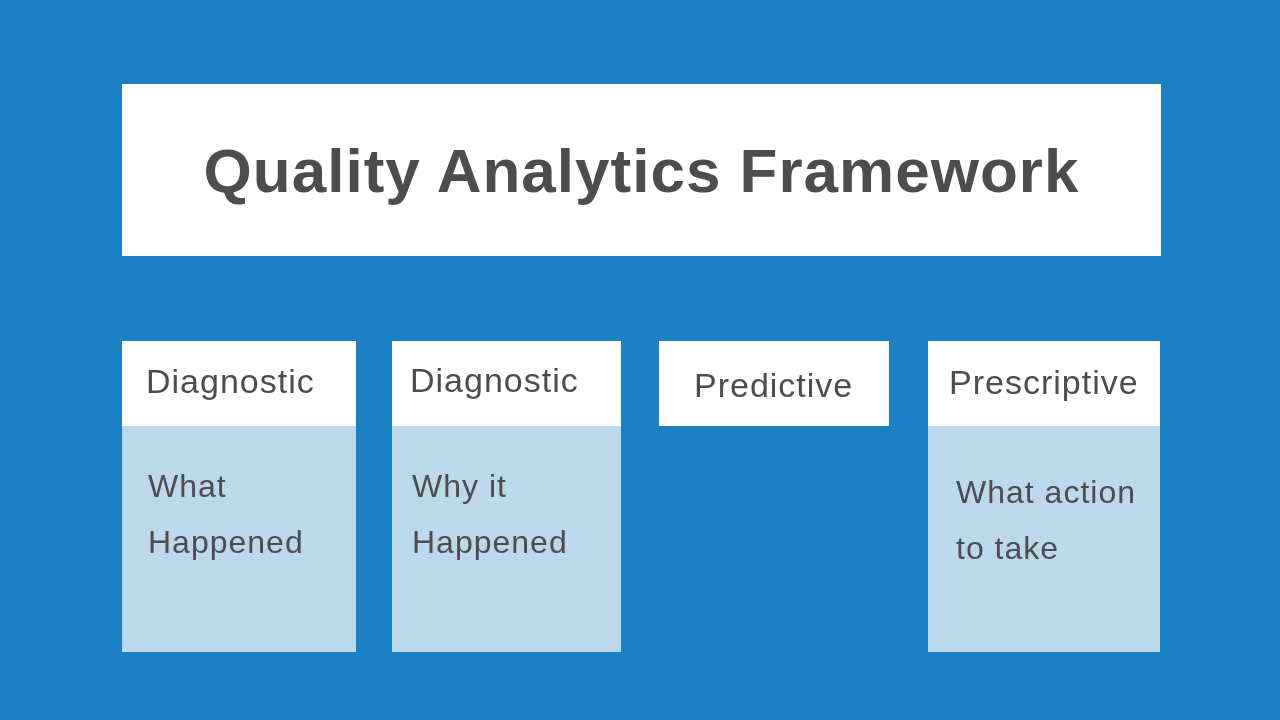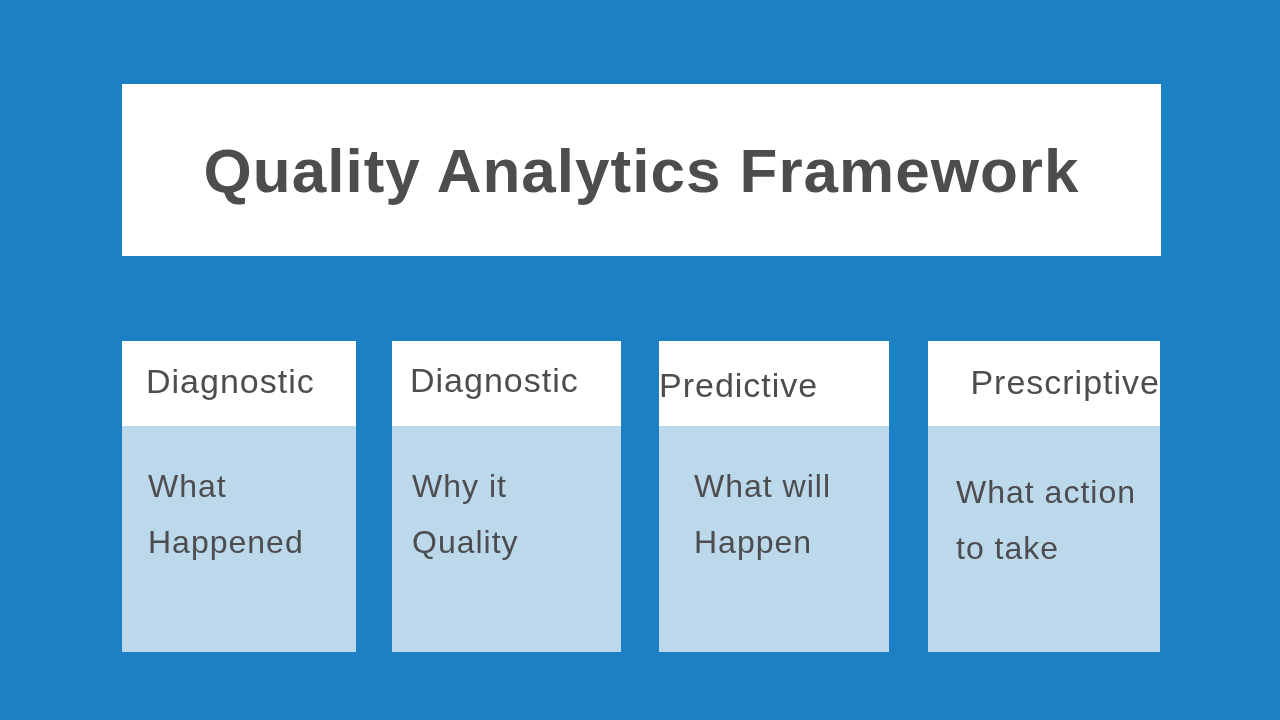--- a/index.html
+++ b/index.html
@@ -71,25 +71,25 @@
 
   
   .col-1 .col-header { padding-left: 24px; }
   .col-1 .col-header span { margin-top: -4px; }
   .col-1 .col-body   { padding: 32px 6px 0 26px; }
 
   .col-2 .col-header { padding-left: 18px; }
   .col-2 .col-header span { margin-top: -6px; }
   .col-2 .col-body   { padding: 32px 6px 0 20px; }
 
-  .col-3 .col-header { }
+  .col-3 .col-header { padding-left: 35px; }
   .col-3 .col-header span { margin-top: 4px; }
   .col-3 .col-body   { padding: 32px 6px 0 35px; }
 
-  .col-4 .col-header { padding-left: 13px; justify-content: flex-end; }
+  .col-4 .col-header { padding-left: 21px; }
   .col-4 .col-header span { margin-top: -2px; }
   .col-4 .col-body   { padding: 38px 6px 0 28px; }
 </style>
 </head>
 <body>
 
 <div class="slide">
 
   <div class="title-panel">
     <h1 class="slide-title">Quality Analytics Framework</h1>
@@ -101,29 +101,27 @@
     </div>
     <div class="col-body">What
 Happened</div>
   </div>
 
   <div class="col col-2">
     <div class="col-header">
       <span>Diagnostic</span>
     </div>
     <div class="col-body">Why it
-Quality</div>
+Happened</div>
   </div>
 
   <div class="col col-3">
     <div class="col-header">
       <span>Predictive</span>
     </div>
-    <div class="col-body">What will
-Happen</div>
   </div>
 
   <div class="col col-4">
     <div class="col-header">
       <span>Prescriptive</span>
     </div>
     <div class="col-body">What action
 to take</div>
   </div>
 

